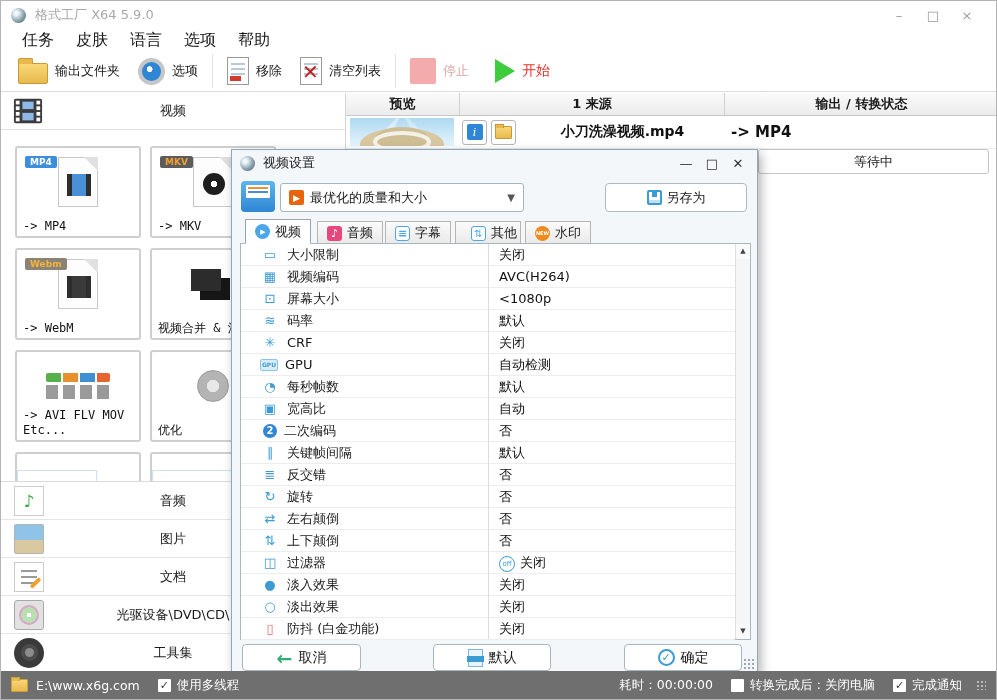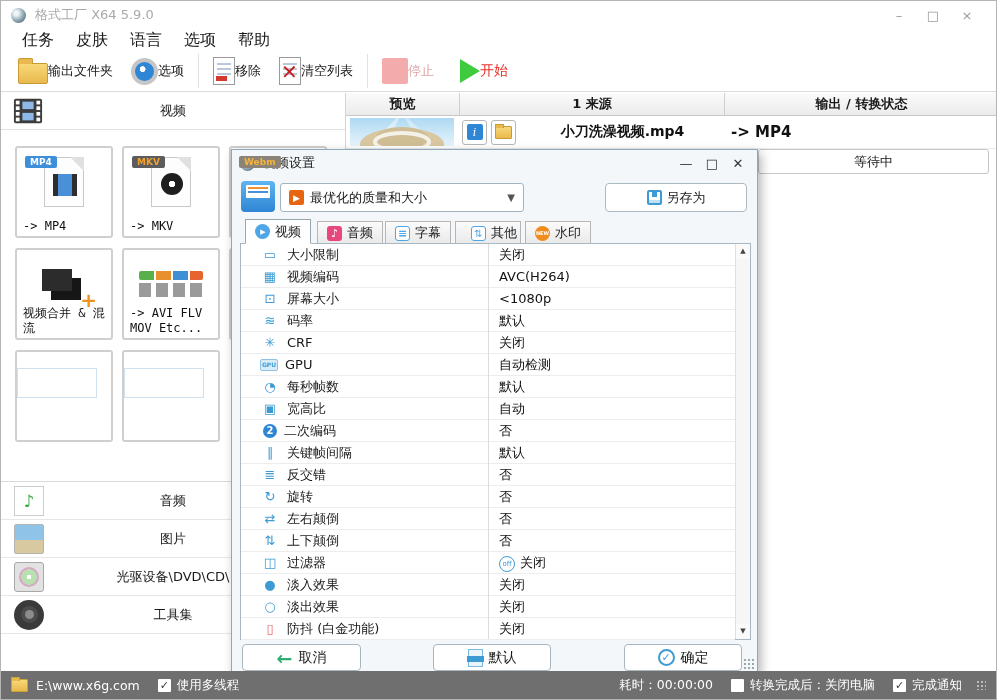--- a/index.html
+++ b/index.html
@@ -12,41 +12,41 @@
   .titlebar .title{margin-left:9px;font-size:13px;color:#a9a9a9}
   .win-controls{position:absolute;right:12px;top:0;height:28px;display:flex;align-items:center;gap:0;color:#9a9a9a}
   .wc{width:34px;text-align:center;font-size:13px}
 
   
   .menubar{position:absolute;top:28px;left:10px;height:22px;display:flex;align-items:center}
   .menu-item{padding:2px 11px;font-size:16px;color:#1a1a1a}
 
   
   .toolbar{position:absolute;top:50px;left:0;right:0;height:41px;display:flex;align-items:center;border-bottom:1px solid #dcdcdc;padding-left:8px}
-  .tb-btn{display:flex;align-items:center;padding:0 9px;font-size:13px;color:#1a1a1a;height:38px}
+  .tb-btn{display:flex;align-items:center;gap:7px;padding:0 9px;font-size:13px;color:#1a1a1a;height:38px}
   .tb-sep{width:1px;height:34px;background:#e2e2e2;margin:0 5px}
   .tb-folder{width:30px;height:21px;background:linear-gradient(#f8d878,#e9b94e);border:1px solid #c79a33;border-radius:2px;position:relative;margin-top:4px}
   .tb-folder::before{content:"";position:absolute;top:-6px;left:-1px;width:13px;height:5px;background:#e9b94e;border:1px solid #c79a33;border-bottom:none;border-radius:2px 2px 0 0}
   .tb-options{width:27px;height:27px;border-radius:50%;border:4px solid #c6c6c6;background:radial-gradient(circle at 40% 38%,#fff 17%,#2e86d4 19%)}
   .tb-doc{width:22px;height:28px;background:#fff;border:1px solid #9a9a9a;position:relative}
   .tb-doc::before{content:"";position:absolute;left:3px;top:5px;right:3px;height:15px;background:repeating-linear-gradient(#b9c9d9 0 2px,transparent 2px 5px)}
   .tb-doc.remove::after{content:"";position:absolute;left:2px;bottom:3px;width:11px;height:5px;background:#d4392e}
   .tb-doc.clear::after{content:"✕";position:absolute;left:1px;top:2px;color:#c42222;font-size:20px;font-weight:bold}
   .tb-stop{width:26px;height:26px;background:#f3abab;border-radius:2px}
   .stop-label{color:#dfa3a3}
   .tb-start{width:0;height:0;border-left:20px solid #3ecb3e;border-top:12px solid transparent;border-bottom:12px solid transparent;margin-left:8px}
   .start-label{color:#e8312a;font-size:14px}
 
   
   .left-panel{position:absolute;left:0;top:92px;width:345px;height:580px;background:#fff;border-right:1px solid #d5d5d5;overflow:hidden}
   .lp-header{position:absolute;top:0;left:0;right:0;height:37px;border-bottom:1px solid #e2e2e2;display:flex;align-items:center}
   .lp-header .film{margin-left:12px}
   .lp-title{position:absolute;left:0;right:0;text-align:center;font-size:13px;color:#1a1a1a}
   .cards{position:absolute;left:14px;top:53px;width:330px;display:flex;flex-wrap:wrap;gap:10px 9px}
-  .card{width:98px;height:92px;background:#fff;border:2px solid #cfcfcf;border-radius:3px;position:relative;overflow:hidden}
+  .card{width:126px;height:92px;background:#fff;border:2px solid #cfcfcf;border-radius:3px;position:relative;overflow:hidden}
   .graphic{position:absolute;left:0;top:6px;width:100%;height:56px;display:flex;align-items:center;justify-content:center}
   .card-label{position:absolute;left:6px;bottom:2px;right:2px;font-family:"DejaVu Sans Mono",monospace;font-size:12px;color:#111;line-height:15px;white-space:pre-wrap}
   .badge{position:absolute;top:2px;left:8px;font-size:9px;font-weight:bold;padding:1px 5px;border-radius:2px;z-index:2}
   .b-mp4{background:#3d8edb;color:#fff}
   .b-mkv{background:#5c5c5c;color:#f0a030}
   .b-webm{background:#8a8376;color:#f6b33a}
   .sheetg{width:40px;height:50px;background:#fdfdfd;border:1px solid #c8c8c8;position:relative}
   .sheetg::after{content:"";position:absolute;right:-1px;top:-1px;border:7px solid #e0e0e0;border-left-color:transparent;border-bottom-color:transparent}
   .g-mp4 .sheetg::before{content:"";position:absolute;left:8px;top:16px;width:24px;height:22px;background:linear-gradient(90deg,#2e2e2e 0 5px,#4a90d9 5px 19px,#2e2e2e 19px 24px)}
   .g-mkv .sheetg::before{content:"";position:absolute;left:9px;top:15px;width:22px;height:22px;border-radius:50%;background:radial-gradient(circle,#fff 0 3px,#1e1e1e 3px 100%)}
@@ -274,20 +274,24 @@
     <div class="categories">
         <div class="cat-row">
           <span class="cat-icon ci-audio"></span>
           <span class="cat-label">音频</span>
         </div>
         <div class="cat-row">
           <span class="cat-icon ci-picture"></span>
           <span class="cat-label">图片</span>
         </div>
         <div class="cat-row">
+          <span class="cat-icon ci-document"></span>
+          <span class="cat-label">文档</span>
+        </div>
+        <div class="cat-row">
           <span class="cat-icon ci-rom"></span>
           <span class="cat-label">光驱设备\DVD\CD\</span>
         </div>
         <div class="cat-row">
           <span class="cat-icon ci-toolset"></span>
           <span class="cat-label">工具集</span>
         </div>
       </div>
   </div>
 

